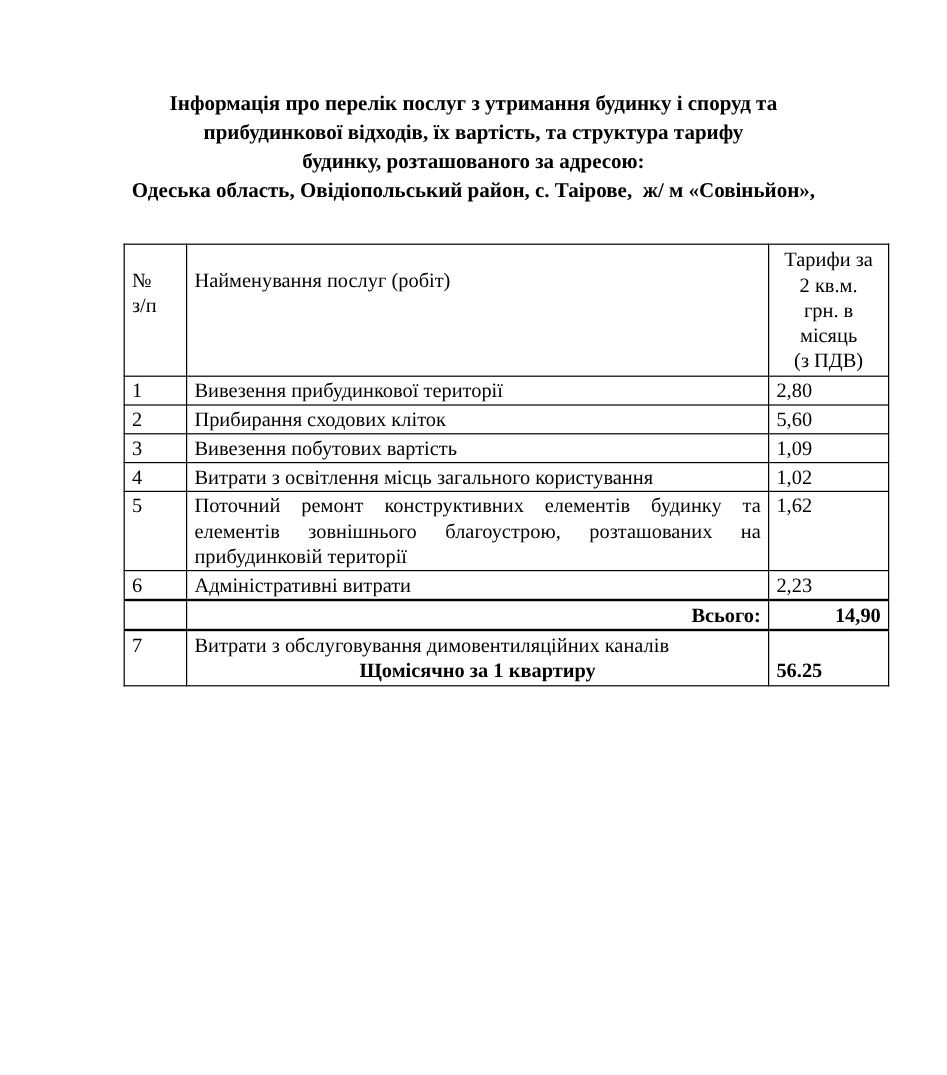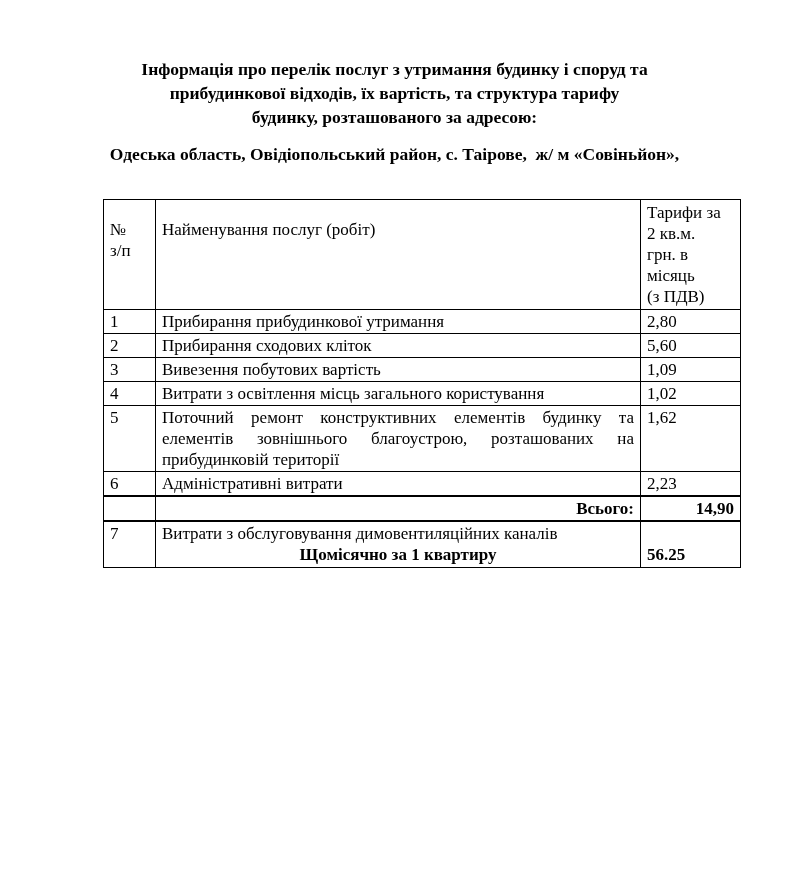--- a/index.html
+++ b/index.html
@@ -6,28 +6,28 @@
   .page {
     position: relative;
     width: 789px;
     height: 896px;
     background: #ffffff;
     color: #000000;
     font-family: "Liberation Serif", "DejaVu Serif", serif;
     overflow: hidden;
   }
   .doc-title {
-    margin: 57px auto 0;
+    margin: 74px auto 0;
     text-align: center;
     font-weight: bold;
     font-size: 17.5px;
     line-height: 24px;
   }
   .doc-address {
-    margin: 13px auto 0;
+    margin: 0 auto 0;
     text-align: center;
     font-weight: bold;
     font-size: 17.5px;
     line-height: 24px;
   }
   .doc-title div, .doc-address div { white-space: pre-wrap; }
 
   table.tariff {
     border-collapse: collapse;
     table-layout: fixed;
@@ -39,21 +39,21 @@
     font-size: 17px;
     font-weight: normal;
     line-height: 21px;
     text-align: left;
     vertical-align: top;
     padding: 1px 6px;
     overflow: hidden;
   }
   .tariff thead tr { height: 110px; }
   .tariff th.h-num, .tariff th.h-serv { padding-top: 19px; }
-  .tariff th.h-tariff { padding-top: 2px; }
+  .tariff th.h-tariff { padding-top: 2px; text-align: center; }
   .tariff tr.std { height: 24px; }
   .tariff tr.row-5 { height: 58px; }
   .tariff td.justify { text-align: justify; }
   .tariff tr.total-row { height: 24px; }
   .tariff tr.total-row td {
     border-top: 2.5px solid #000000;
     border-bottom: 2px solid #000000;
     font-weight: bold;
     text-align: right;
   }
@@ -99,21 +99,21 @@
           <div>2 кв.м.</div>
           <div>грн. в</div>
           <div>місяць</div>
           <div>(з ПДВ)</div>
         </th>
       </tr>
     </thead>
     <tbody>
       <tr class="std">
         <td>1</td>
-        <td>Прибирання прибудинкової утримання</td>
+        <td>Вивезення прибудинкової території</td>
         <td>2,80</td>
       </tr>
       <tr class="std">
         <td>2</td>
         <td>Прибирання сходових кліток</td>
         <td>5,60</td>
       </tr>
       <tr class="std">
         <td>3</td>
         <td>Вивезення побутових вартість</td>

